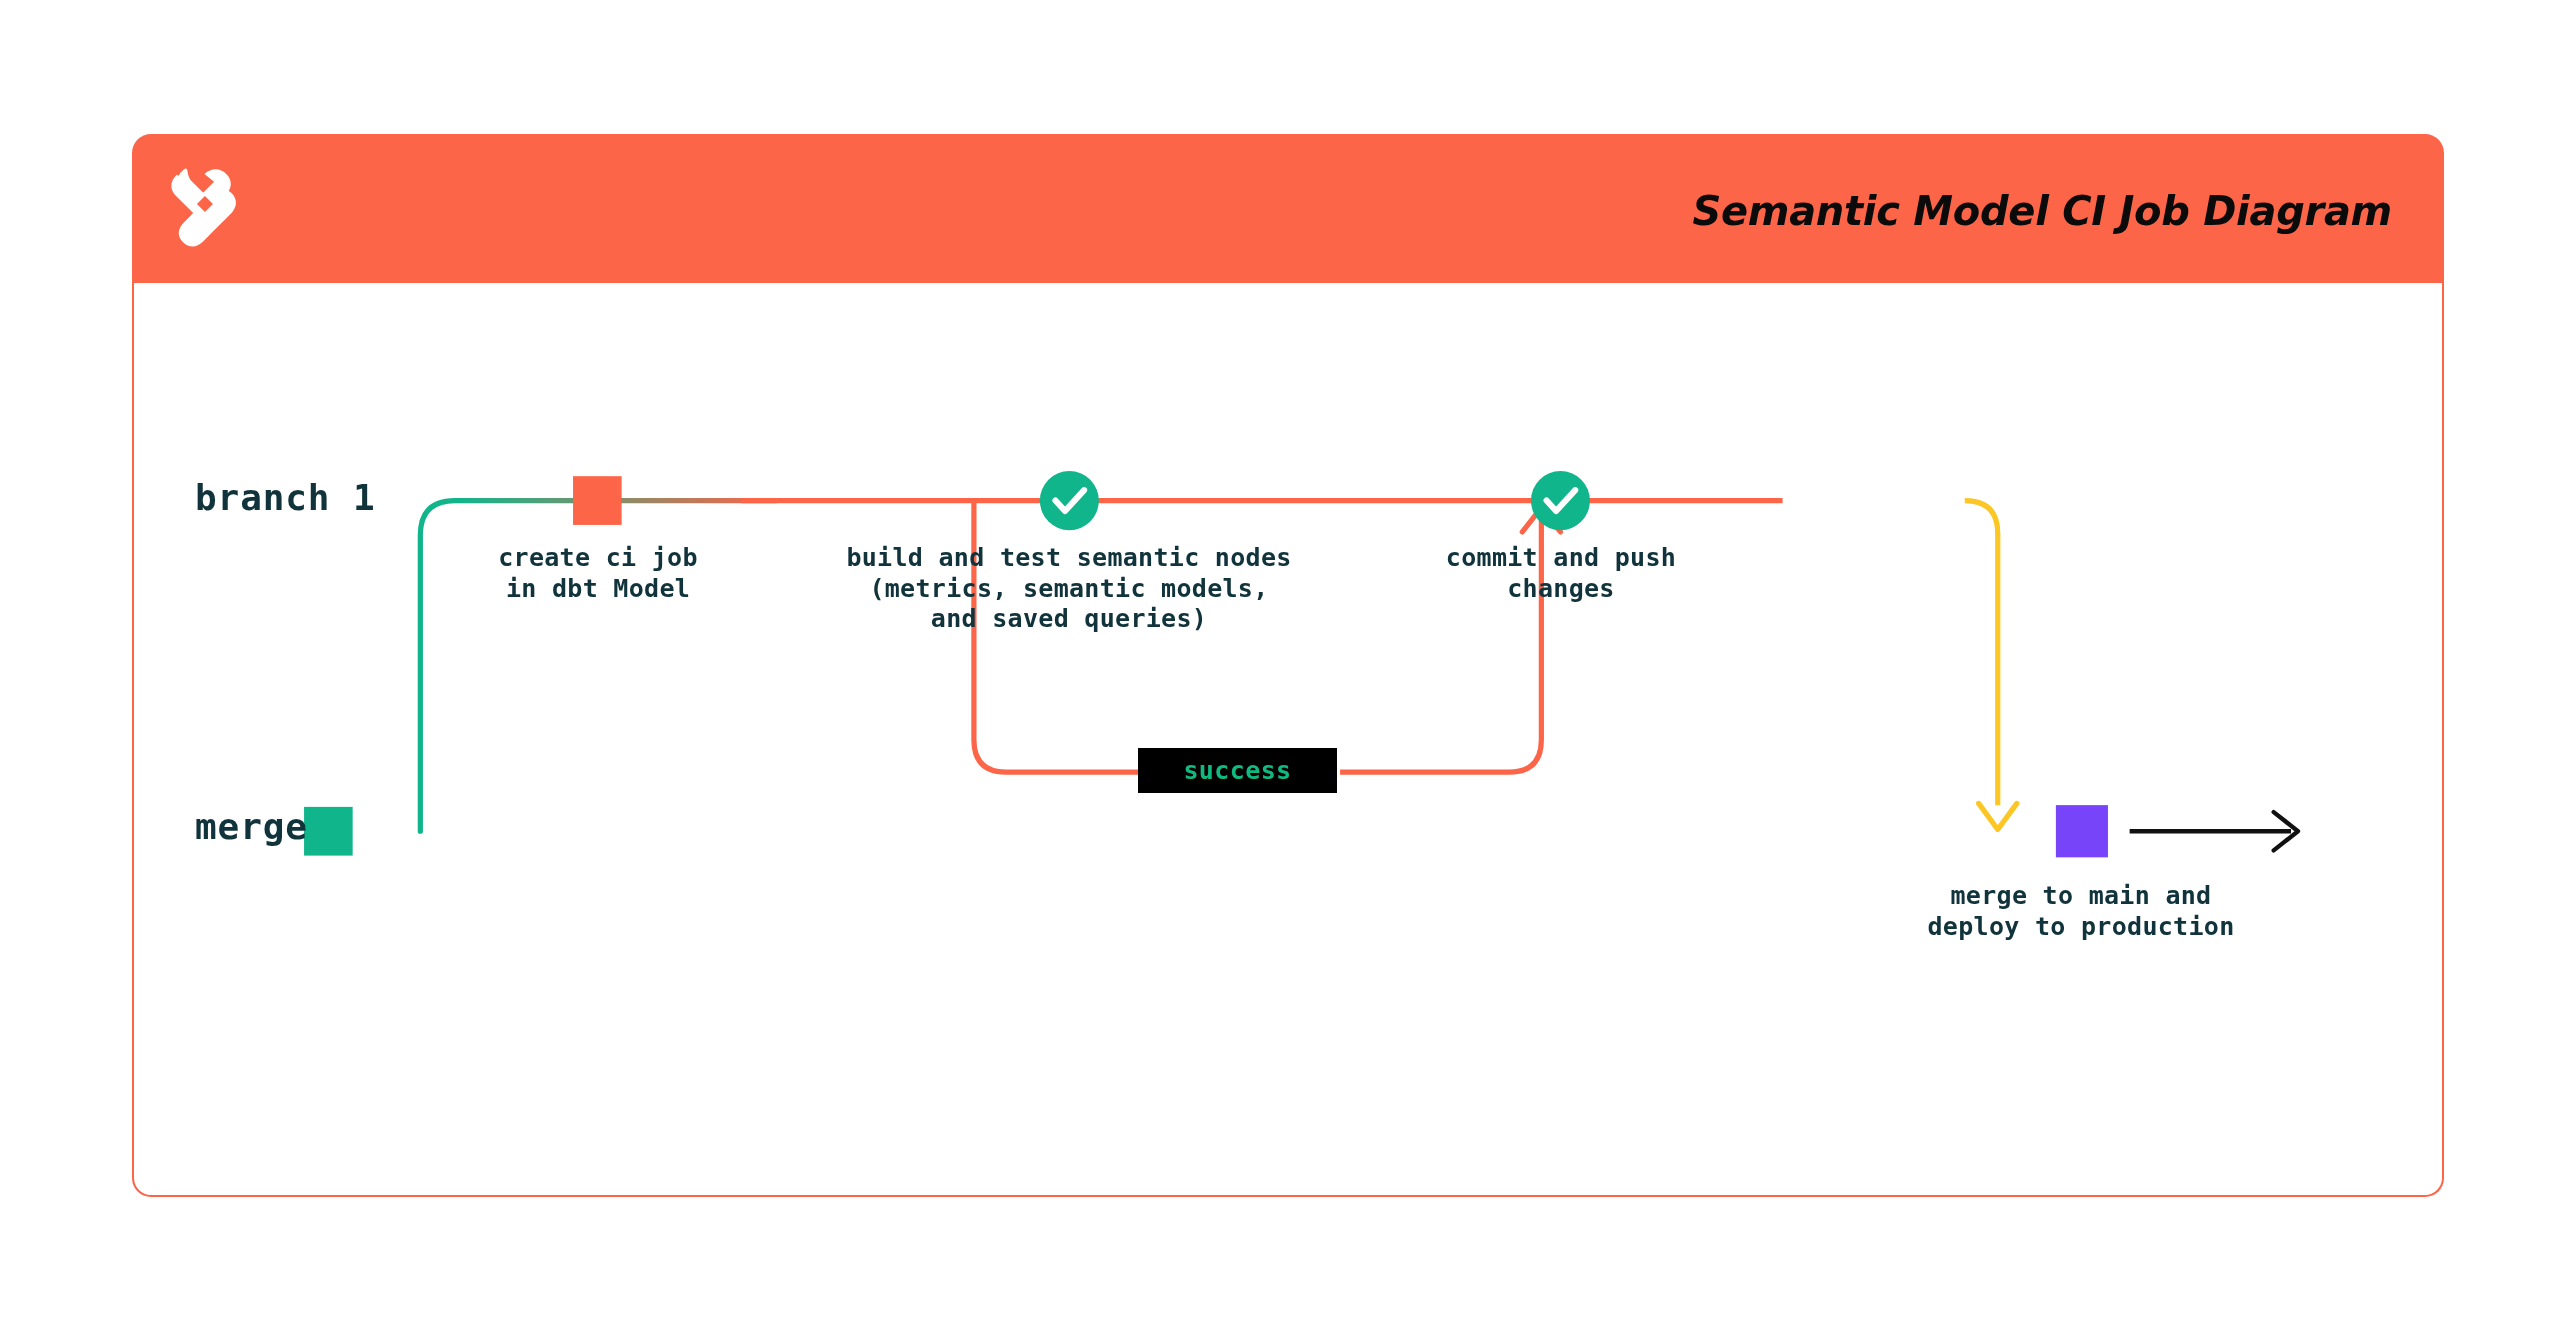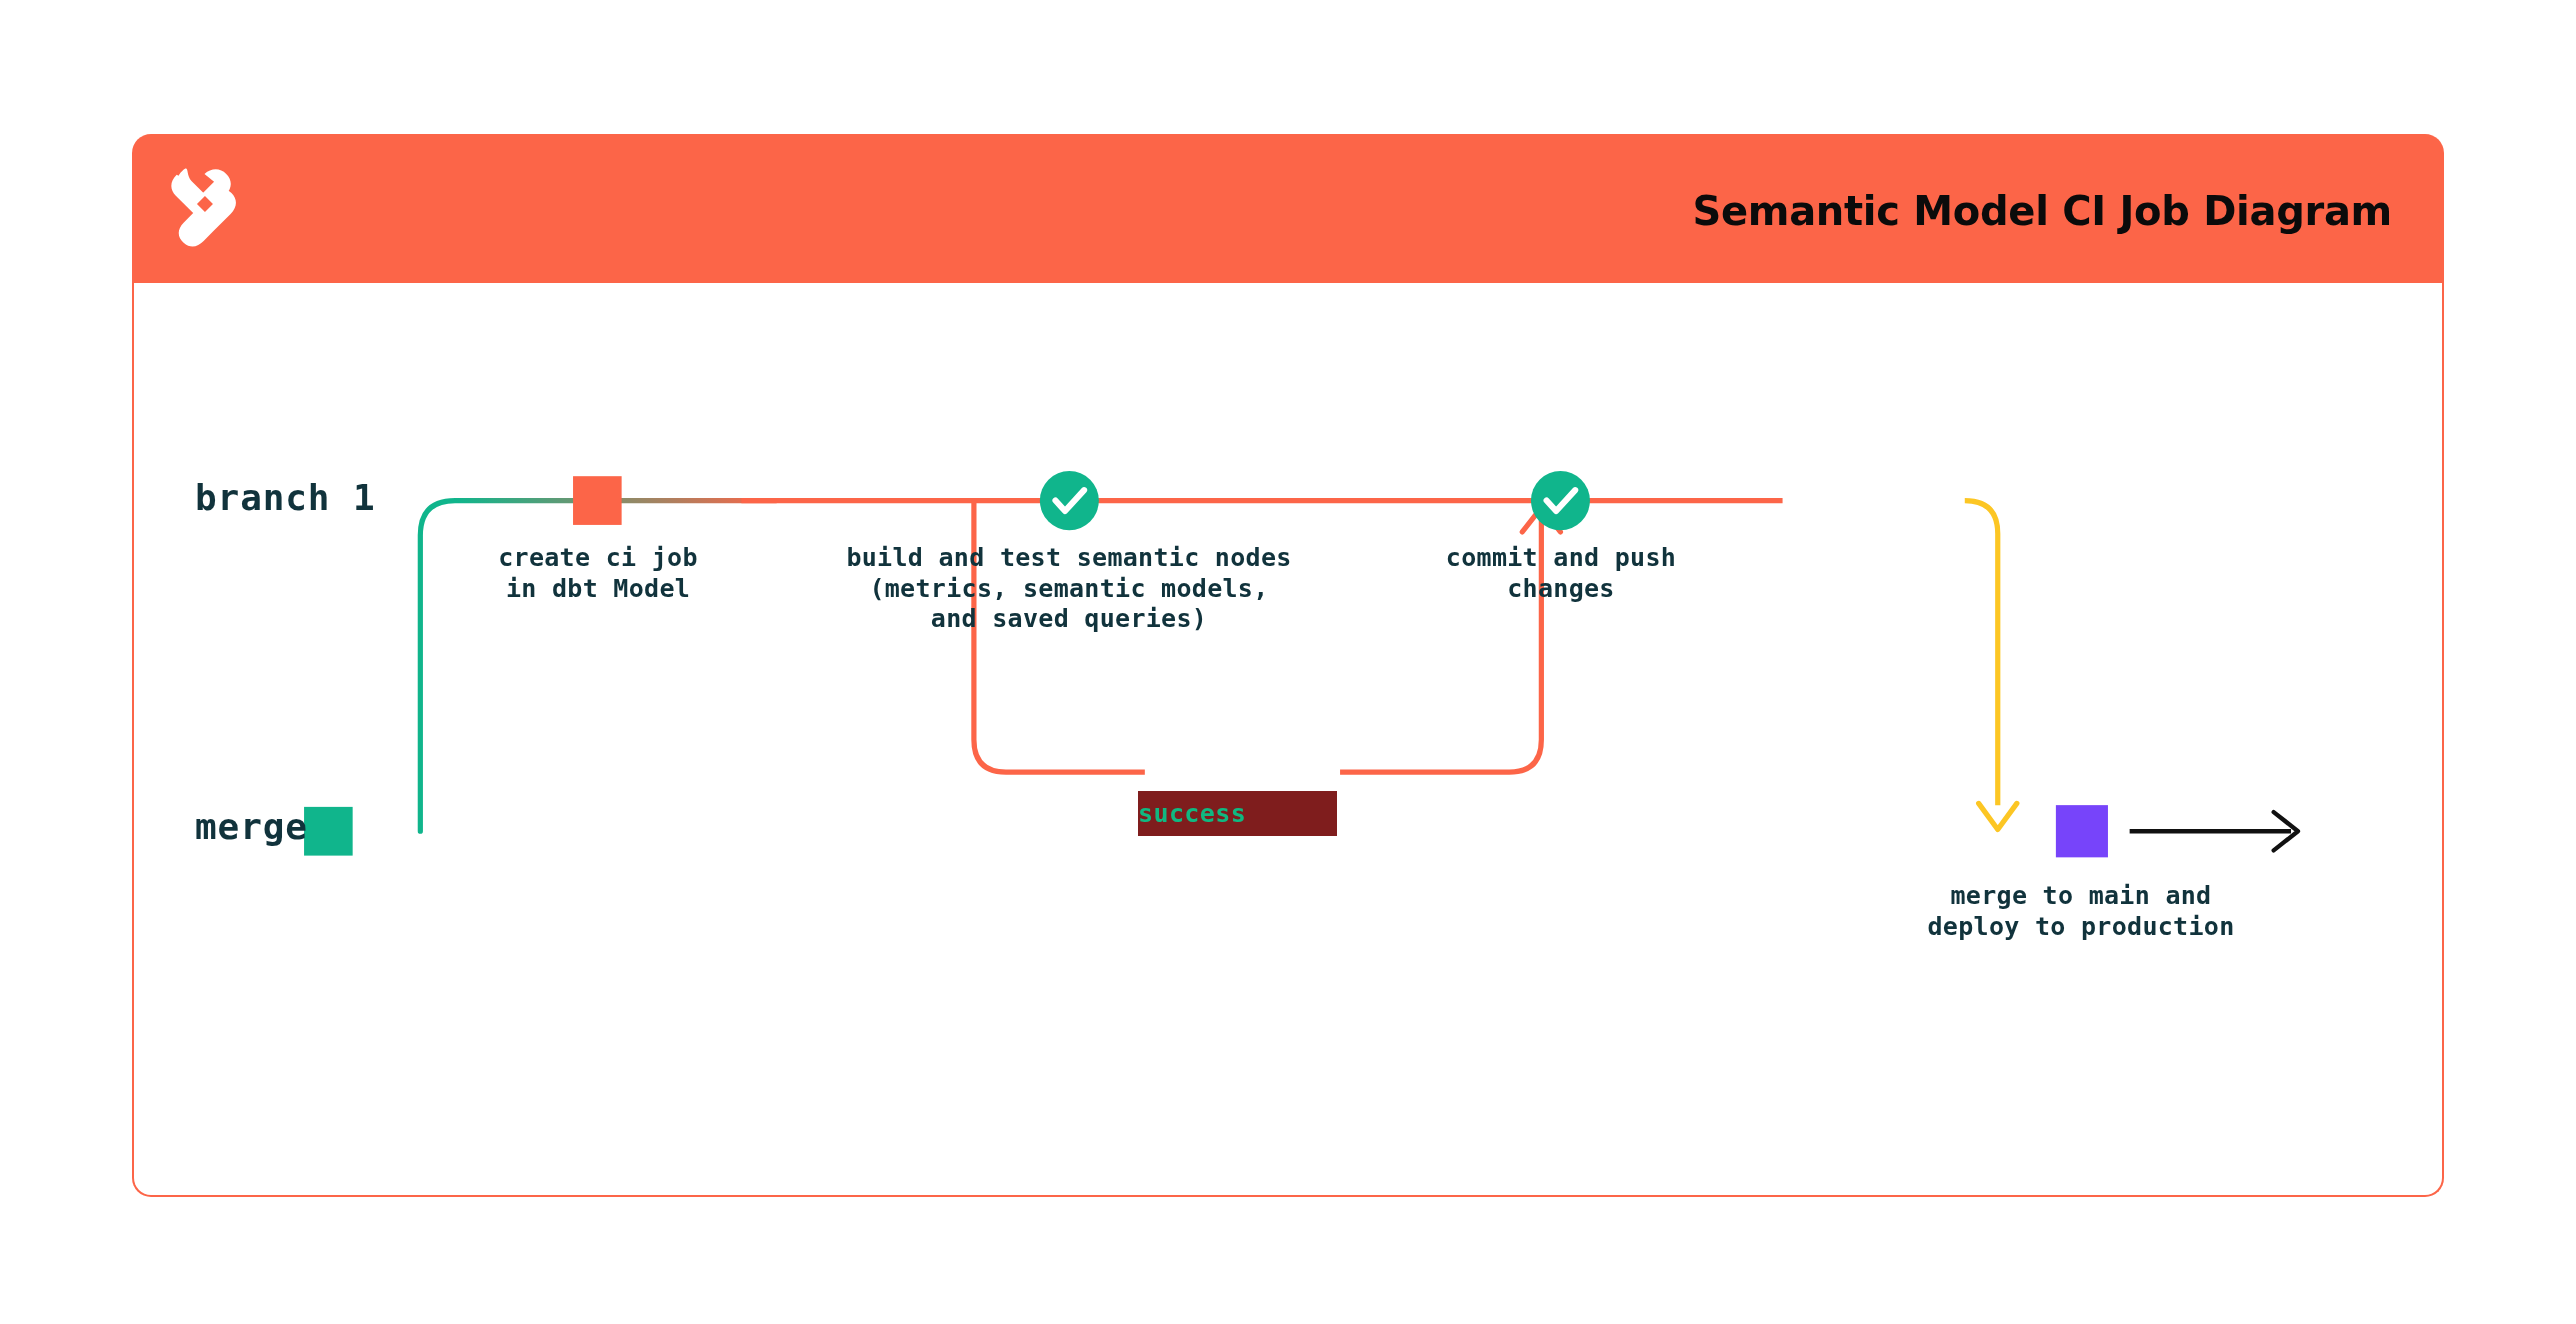--- a/index.html
+++ b/index.html
@@ -31,20 +31,21 @@
 
   .card-header {
     position: absolute;
     left: 0;
     top: 0;
     width: 100%;
     height: 153px;
     background: #FC6548;
     border-radius: 19px 19px 0 0;
     box-sizing: border-box;
+    font-style: italic;
   }
 
   .logo-wrap {
     position: absolute;
     left: 29px;
     top: 26px;
     width: 87px;
     height: 87px;
   }
 
@@ -219,20 +220,20 @@
 (metrics, semantic models,
 and saved queries)</div>
 
       <div class="lbl node-caption" style="left:1730px; top:598px; width:434px;">merge to main and
 deploy to production</div>
 
       <div class="lbl node-caption" style="left:1232px; top:260px; width:390px;">commit and push
 changes</div>
 
       <div style="position:absolute; left:1004px; top:465px; width:199px; height:45px;
-                  background:#7f1d1d; display:flex; align-items:center; margin-top:43px;">
+                  background:#000000; display:flex; align-items:center; justify-content:center;">
         <span class="loop-label">success</span>
       </div>
 
     </div>
   </div>
 </div>
 
 
 </body></html>

